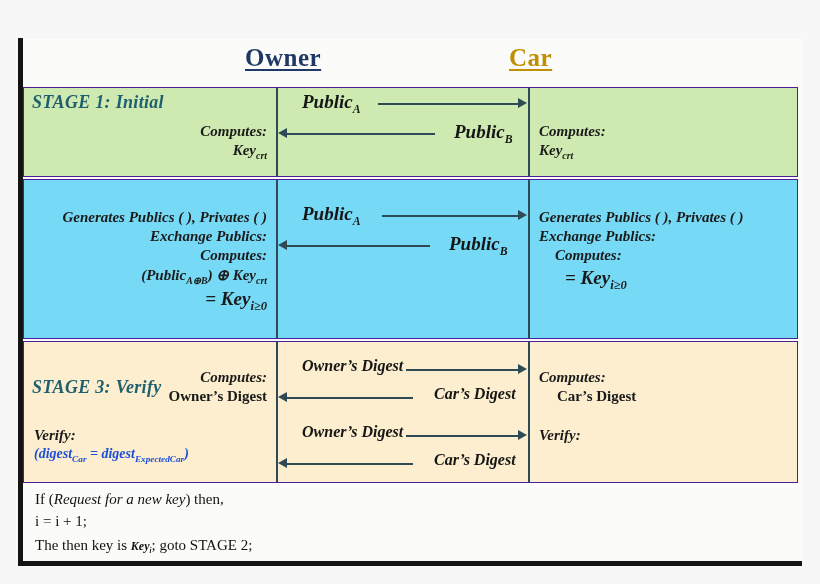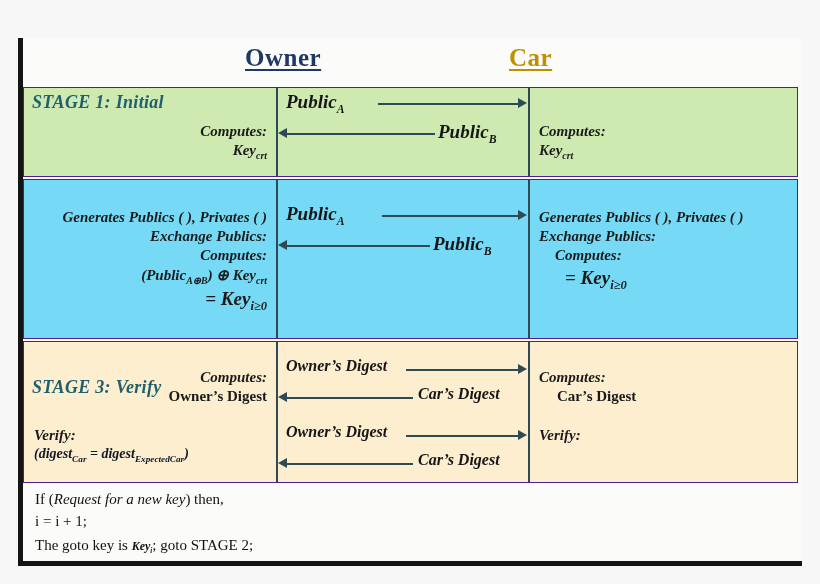--- a/index.html
+++ b/index.html
@@ -115,36 +115,37 @@
     line-height: 1.28;
     white-space: nowrap;
   }
   .col-left  { right: 530px; text-align: right; }
   .col-right { left: 515px;  text-align: left;  }
 
   .ln { display: block; font-size: 15px; font-weight: bold; }
   .ln.big { font-size: 19px; }
   .ln.small { font-size: 14px; }
   .ln sub { font-size: 0.66em; font-style: italic; }
-  .teal { color: #0f172a; }
+  .teal { color: #1d4ed8; }
 
   
   .msg {
     position: absolute;
     height: 22px;
   }
   .msg .lbl {
     position: absolute;
     top: -3px;
     font-family: "Liberation Serif", serif;
     font-style: italic;
     font-weight: bold;
     font-size: 19px;
     color: #161616;
     white-space: nowrap;
+    margin-left: 16px;
   }
   .msg .lbl sub { font-size: 0.62em; }
   .msg .lbl.serif-msg {
     font-size: 16px;
     font-style: italic;
   }
   .msg .line {
     position: absolute;
     top: 9px;
     height: 1.5px;
@@ -299,17 +300,17 @@
       <span class="lbl serif-msg" style="left:140px;">Car’s Digest</span>
     </div>
   </div>
 
   <div id="epilogue">
     <div class="epi-line" style="top:6px;">
       <span>If (</span><span class="it">Request for a new key</span><span>) then,</span>
     </div>
     <div class="epi-line" style="top:28px;">i = i + 1;</div>
     <div class="epi-line" style="top:52px;">
-      <span>The goto key is </span><span class="keyi"><span>Key</span><sub>i</sub></span><span>; goto STAGE 2;</span>
+      <span>The then key is </span><span class="keyi"><span>Key</span><sub>i</sub></span><span>; goto STAGE 2;</span>
     </div>
   </div>
 
 </div>
 
 </body></html>

